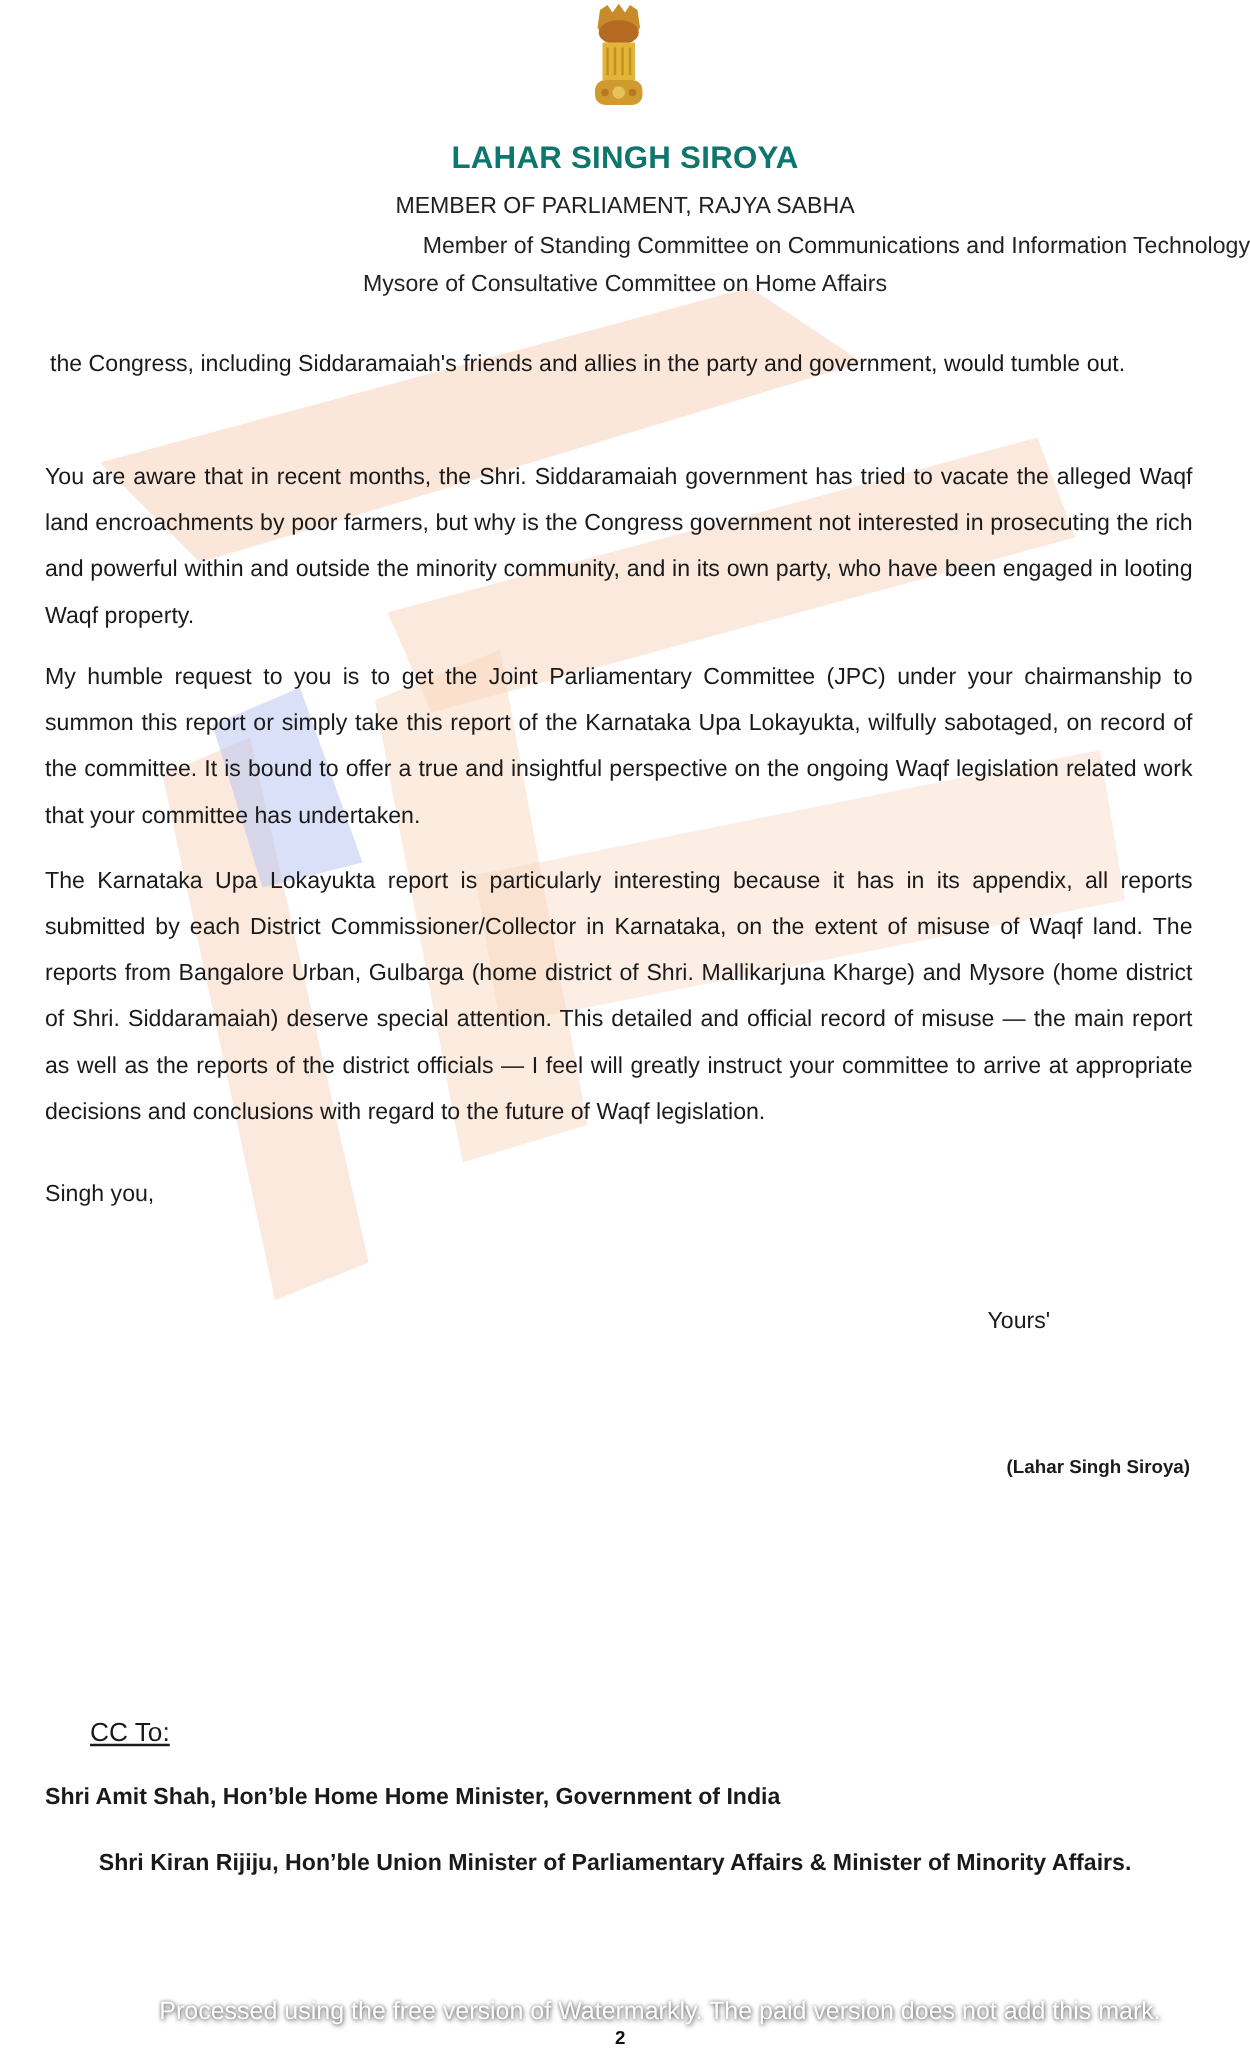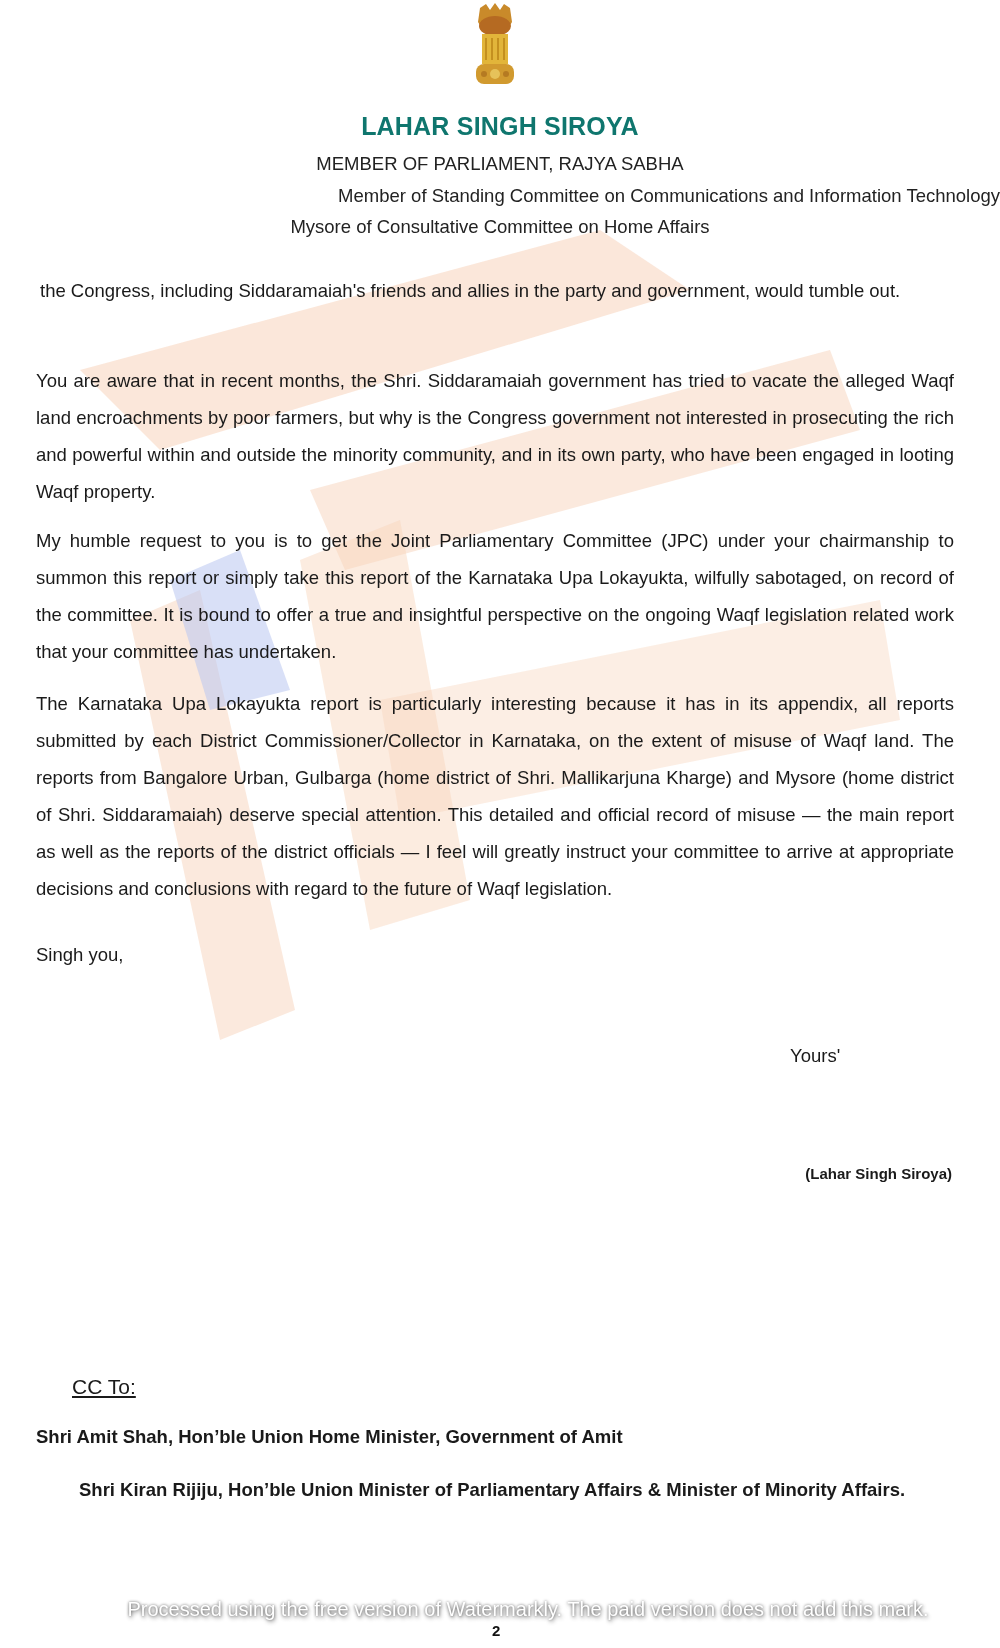--- a/index.html
+++ b/index.html
@@ -78,17 +78,17 @@
 <p class="body-text p1" style="margin:4px">the Congress, including Siddaramaiah's friends and allies in the party and government, would tumble out.</p>
 <p class="body-text p2" style="margin:0">You are aware that in recent months, the Shri. Siddaramaiah government has tried to vacate the alleged Waqf land encroachments by poor farmers, but why is the Congress government not interested in prosecuting the rich and powerful within and outside the minority community, and in its own party, who have been engaged in looting Waqf property.</p>
 <p class="body-text p3" style="margin:0">My humble request to you is to get the Joint Parliamentary Committee (JPC) under your chairmanship to summon this report or simply take this report of the Karnataka Upa Lokayukta, wilfully sabotaged, on record of the committee. It is bound to offer a true and insightful perspective on the ongoing Waqf legislation related work that your committee has undertaken.</p>
 <p class="body-text p4" style="margin:0">The Karnataka Upa Lokayukta report is particularly interesting because it has in its appendix, all reports submitted by each District Commissioner/Collector in Karnataka, on the extent of misuse of Waqf land. The reports from Bangalore Urban, Gulbarga (home district of Shri. Mallikarjuna Kharge) and Mysore (home district of Shri. Siddaramaiah) deserve special attention. This detailed and official record of misuse — the main report as well as the reports of the district officials — I feel will greatly instruct your committee to arrive at appropriate decisions and conclusions with regard to the future of Waqf legislation.</p>
 
 <div class="thanks">Singh you,</div>
 <div class="yours">Yours'</div>
 <div class="sig">(Lahar Singh Siroya)</div>
 
 <div class="cc-label">CC To:</div>
-<div class="cc-item cc1">Shri Amit Shah, Hon’ble Union Home Minister, Government of Amit</div>
+<div class="cc-item cc1">Shri Amit Shah, Hon’ble Home Home Minister, Government of India</div>
 <div class="cc-item cc2">Shri Kiran Rijiju, Hon’ble Union Minister of Parliamentary Affairs &amp; Minister of Minority Affairs.</div>
 
 <div class="wm-notice">Processed using the free version of Watermarkly. The paid version does not add this mark.</div>
 <div class="page-num">2</div>
 
 </body></html>

